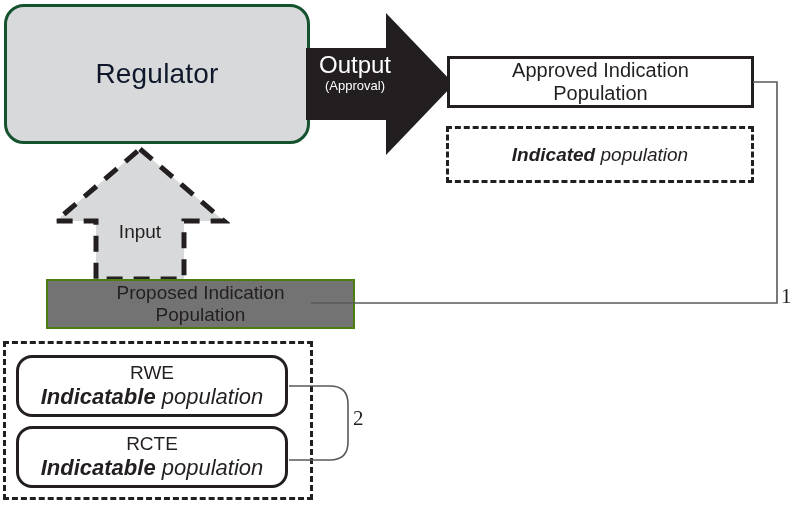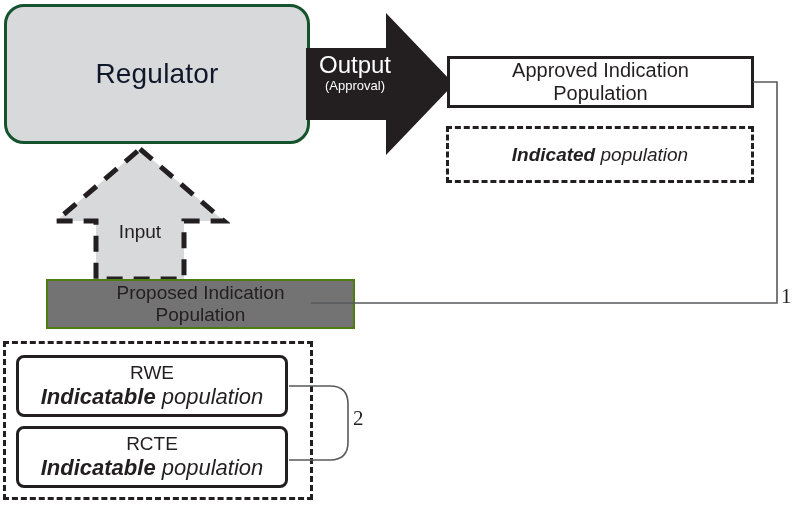--- a/index.html
+++ b/index.html
@@ -142,21 +142,21 @@
   .evidence-group {
     left: 3px; top: 341px;
     width: 310px; height: 159px;
     border: 3px dashed #231f20;
     background: #ffffff;
   }
   .evidence-box {
     width: 272px; height: 62px;
     background: #ffffff;
     border: 3px solid #231f20;
-    border-radius: 8px;
+    border-radius: 16px;
     display: flex;
     flex-direction: column;
     align-items: center;
     justify-content: center;
     text-align: center;
     color: #231f20;
   }
   .evidence-box.rwe  { left: 16px; top: 355px; }
   .evidence-box.rcte { left: 16px; top: 426px; }
   .evidence-title { font-size: 19px; line-height: 1.15; }

